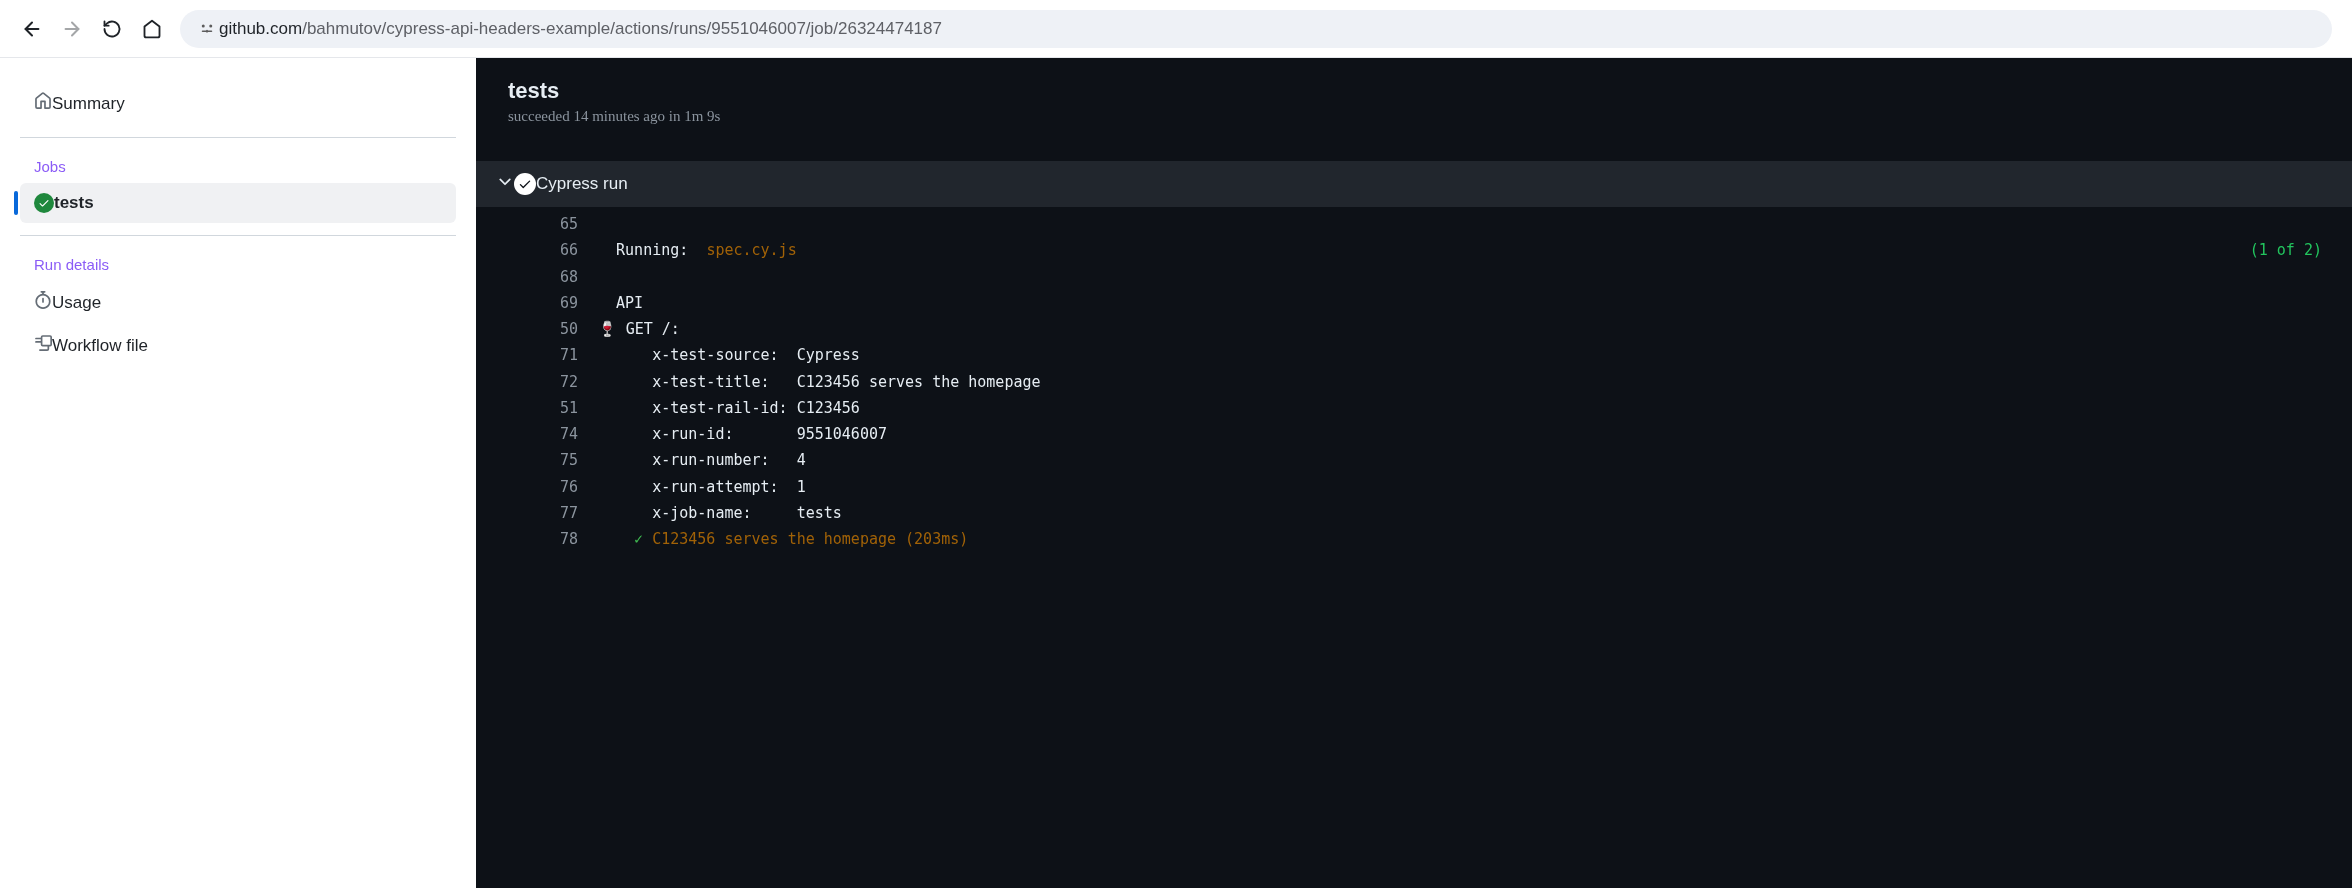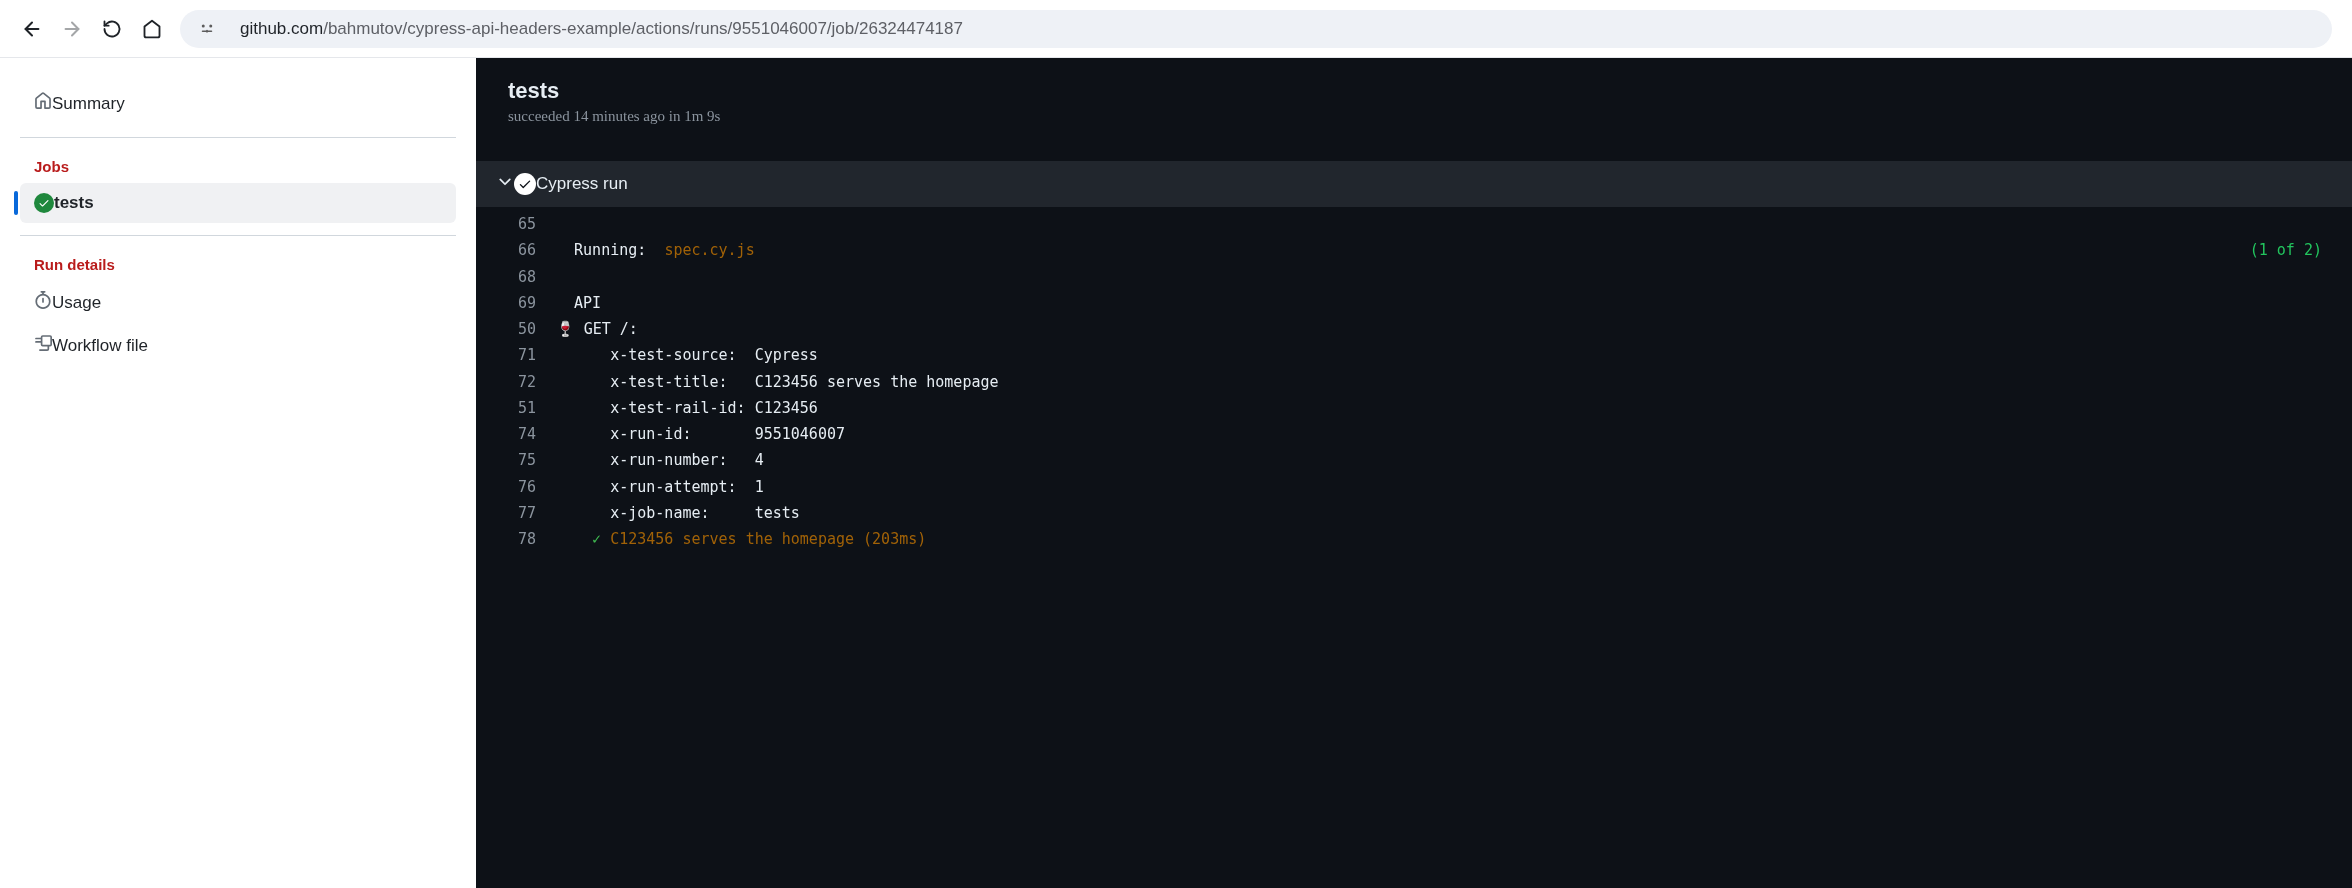--- a/index.html
+++ b/index.html
@@ -28,21 +28,21 @@
       display: flex;
       align-items: center;
       justify-content: center;
       cursor: pointer;
       color: #1f2328;
     }
     .address-bar {
       flex: 1;
       display: flex;
       align-items: center;
-      gap: 24px;
+      gap: 3px;
       background: #eef1f6;
       border-radius: 24px;
       padding: 10px 18px;
       height: 38px;
     }
     .site-icon {
       font-size: 14px;
       color: #5c5c5c;
       display: flex;
       align-items: center;
@@ -96,22 +96,22 @@
       background: #0969da;
       border-radius: 2px;
     }
     .sidebar-divider {
       height: 1px;
       background: #d1d7dd;
       margin: 12px 0;
     }
     .sidebar-heading {
       font-size: 15px;
-      font-weight: 700;
-      color: #b91c1c;
+      font-weight: 400;
+      color: #8b5cf6;
       padding: 8px 14px;
     }
     .check-circle {
       width: 20px;
       height: 20px;
       border-radius: 50%;
       background: #1f883d;
       display: flex;
       align-items: center;
       justify-content: center;
@@ -177,20 +177,21 @@
     
     .log-container {
       font-family: ui-monospace, SFMono-Regular, "SF Mono", Menlo, Consolas, monospace;
       font-size: 15px;
       line-height: 1.75;
       padding: 4px 0;
     }
     .log-line {
       display: flex;
       padding: 0 20px;
+      margin-left: 42px;
     }
     .line-number {
       width: 40px;
       text-align: right;
       color: #8b949e;
       margin-right: 20px;
       flex-shrink: 0;
       user-select: none;
     }
     .line-content {

